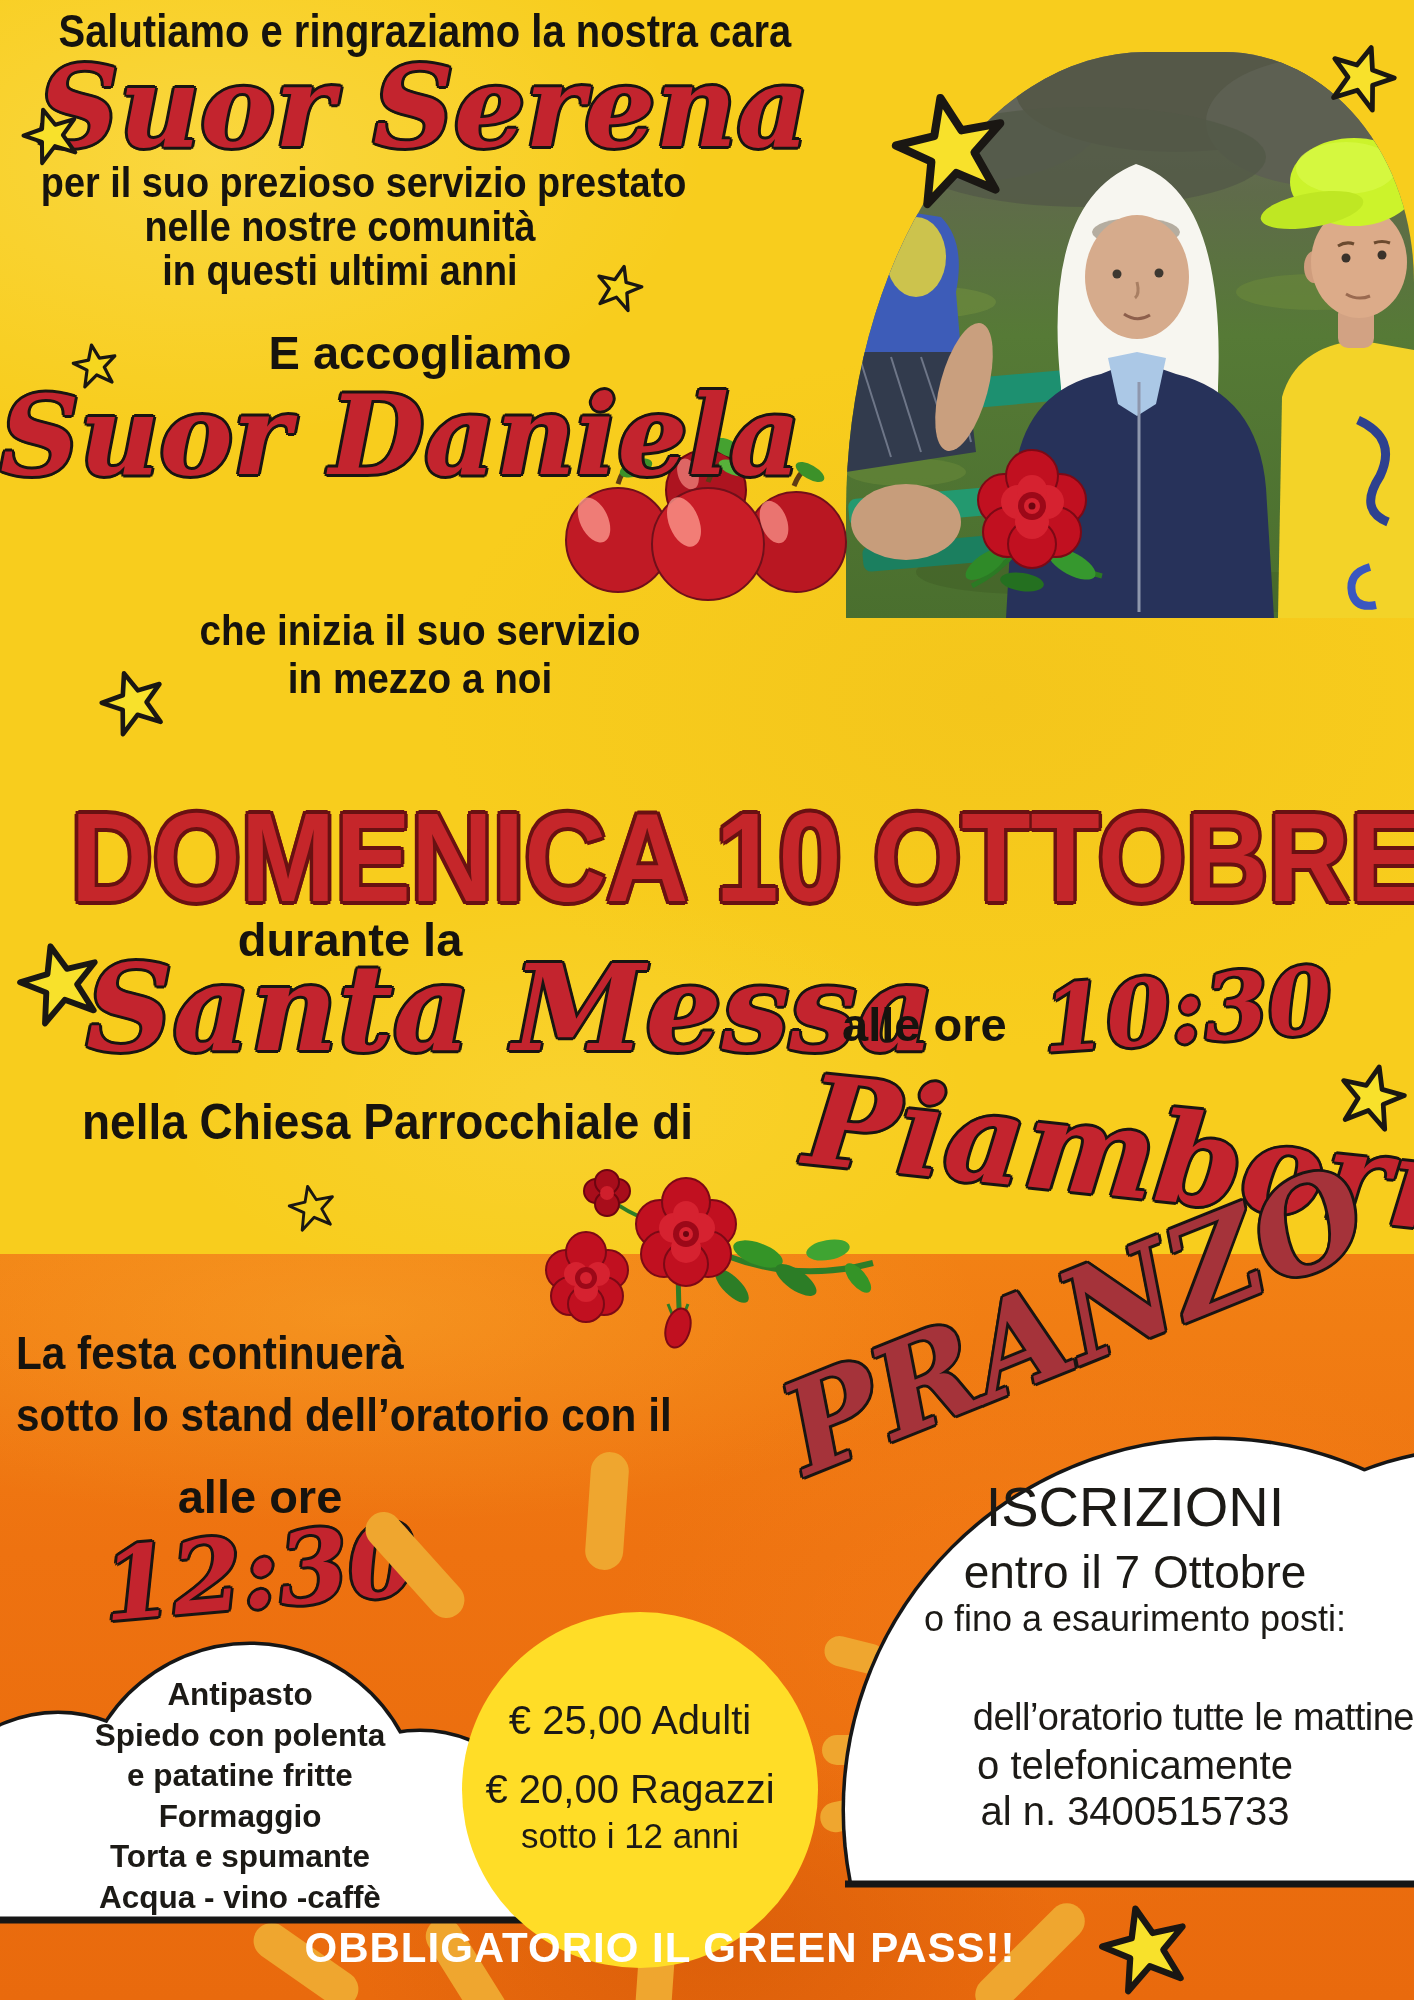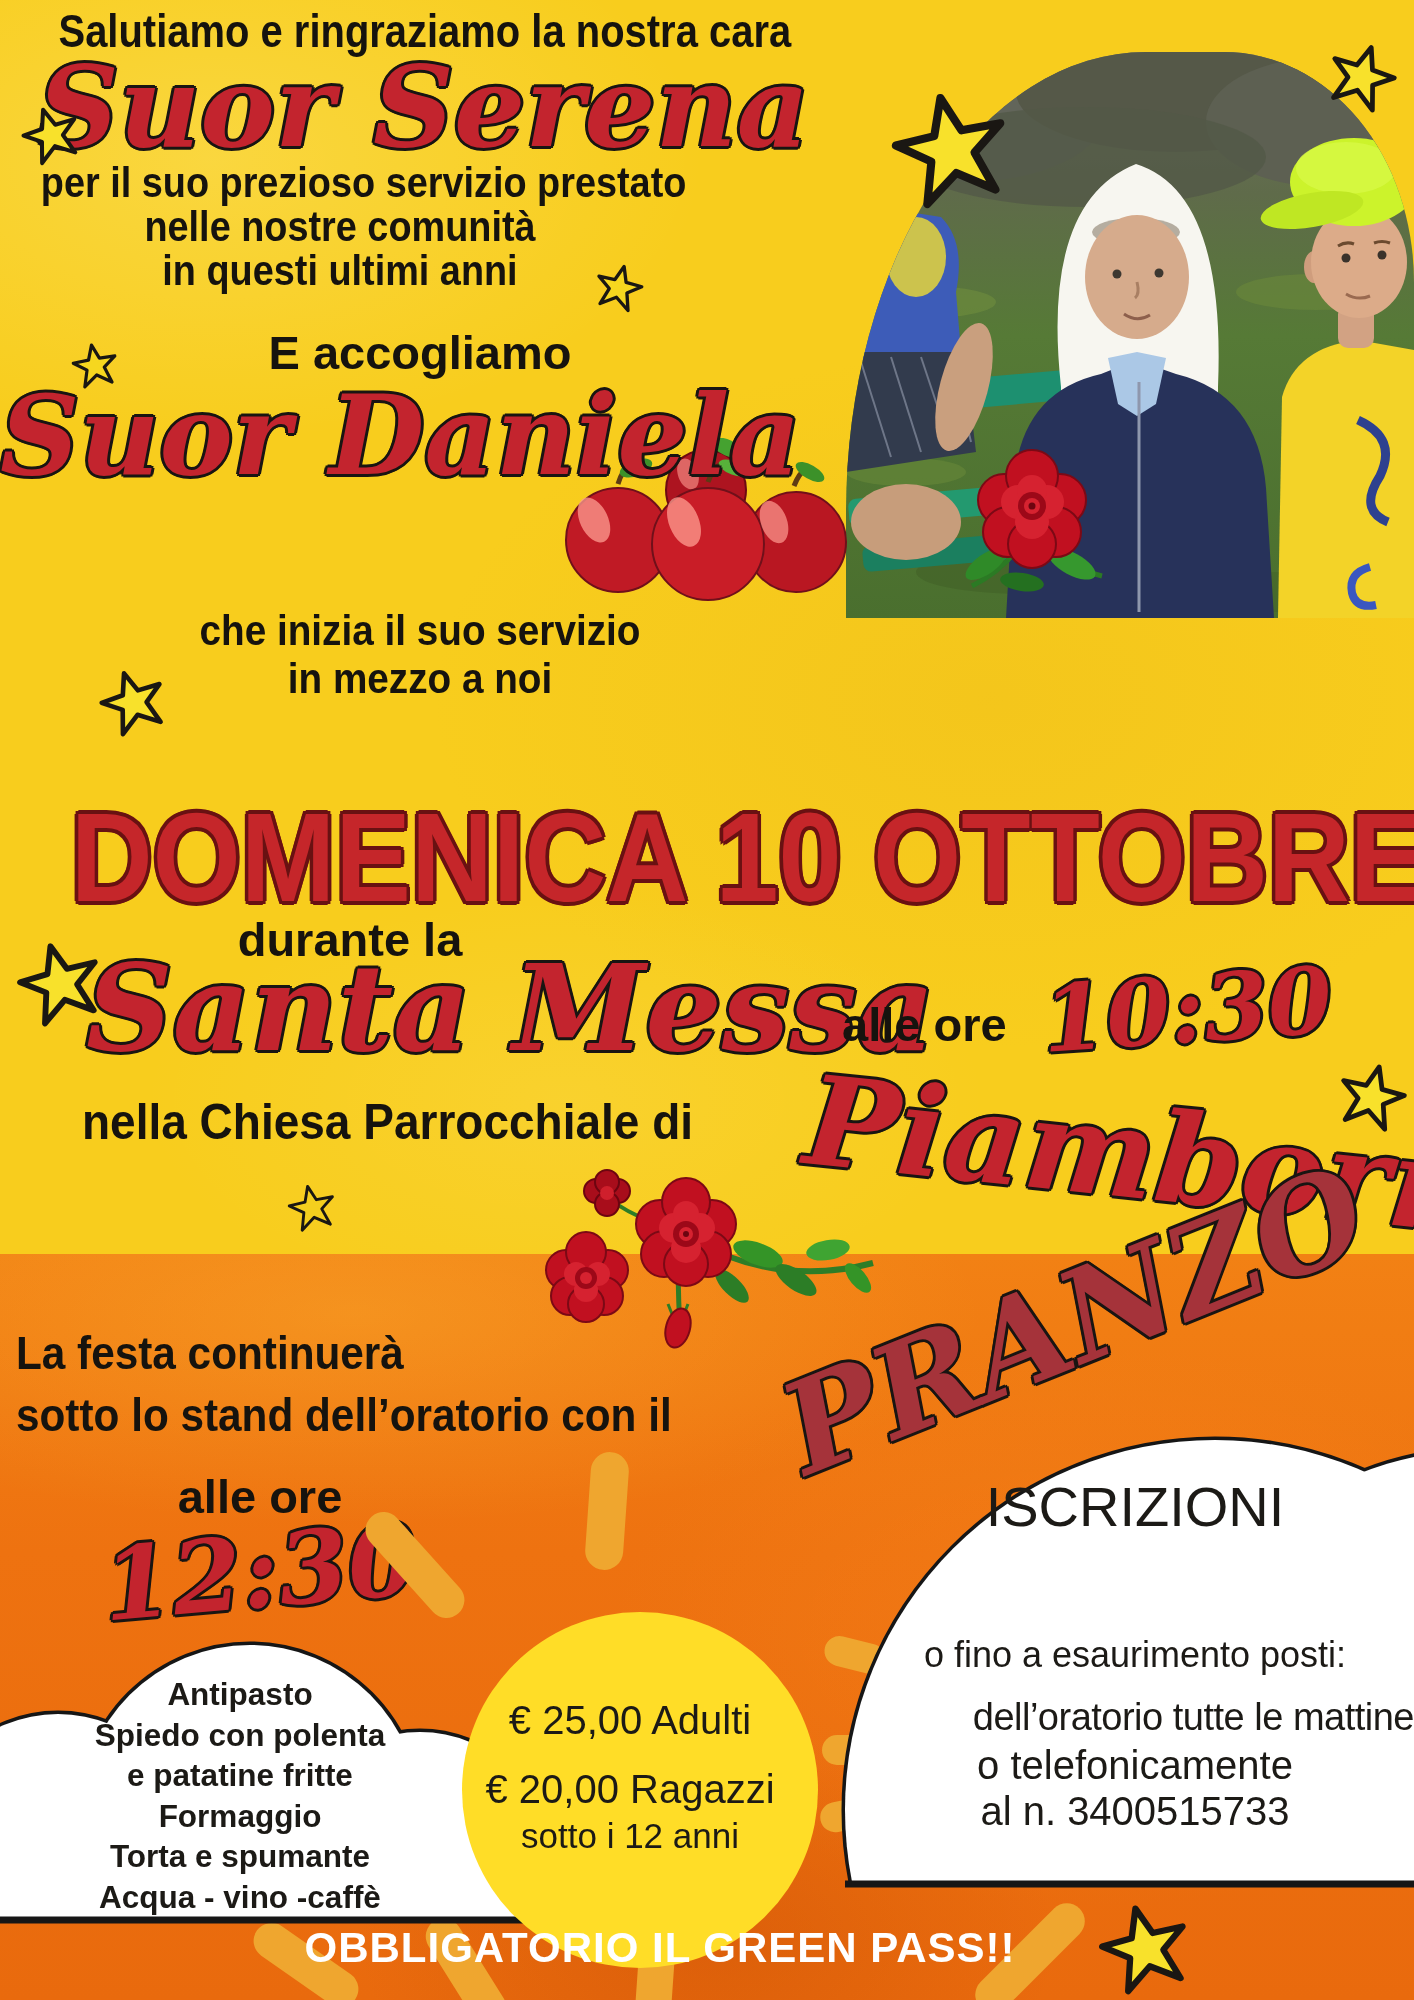--- a/index.html
+++ b/index.html
@@ -302,21 +302,22 @@
       <span class="sans-reg">Adulti</span>
     </div>
     <div style="font-size:40px;margin-top:24px;color:#1c1a16;">
       <span class="sans-bold">€ 20,00</span>
       <span class="sans-reg">Ragazzi</span>
     </div>
     <div class="sans-reg" style="font-size:35px;margin-top:4px;">sotto i 12 anni</div>
   </div>
 
   <div class="t sans-bold center" style="left:856px;top:1478px;width:558px;font-size:56px;">ISCRIZIONI</div>
-  <div class="t sans-reg center" style="left:856px;top:1600px;width:558px;font-size:36px;margin-top:36px;">o fino a esaurimento posti:</div>
+  <div class="t sans-bold center" style="left:856px;top:1548px;width:558px;font-size:46px;">entro il 7 Ottobre</div>
+  <div class="t sans-reg center" style="left:856px;top:1600px;width:558px;font-size:36px;">o fino a esaurimento posti:</div>
   <div class="t sans-reg center" style="left:856px;top:1698px;width:558px;font-size:38px;letter-spacing:-0.5px;text-align:right;">dell’oratorio tutte le mattine</div>
   <div class="t sans-reg center" style="left:856px;top:1744px;width:558px;font-size:40px;">o telefonicamente</div>
   <div class="t center" style="left:856px;top:1790px;width:558px;font-size:40px;color:#1c1a16;">
     <span class="sans-reg">al n.</span>
     <span class="sans-bold">3400515733</span>
   </div>
 
   <div class="t footer-text center" style="left:0;top:1926px;width:1320px;font-size:42px;">OBBLIGATORIO IL GREEN PASS!!</div>
 
   <svg class="star" style="left:22px;top:105px;transform:rotate(-18deg);" width="58" height="58" viewBox="0 0 100 100">

